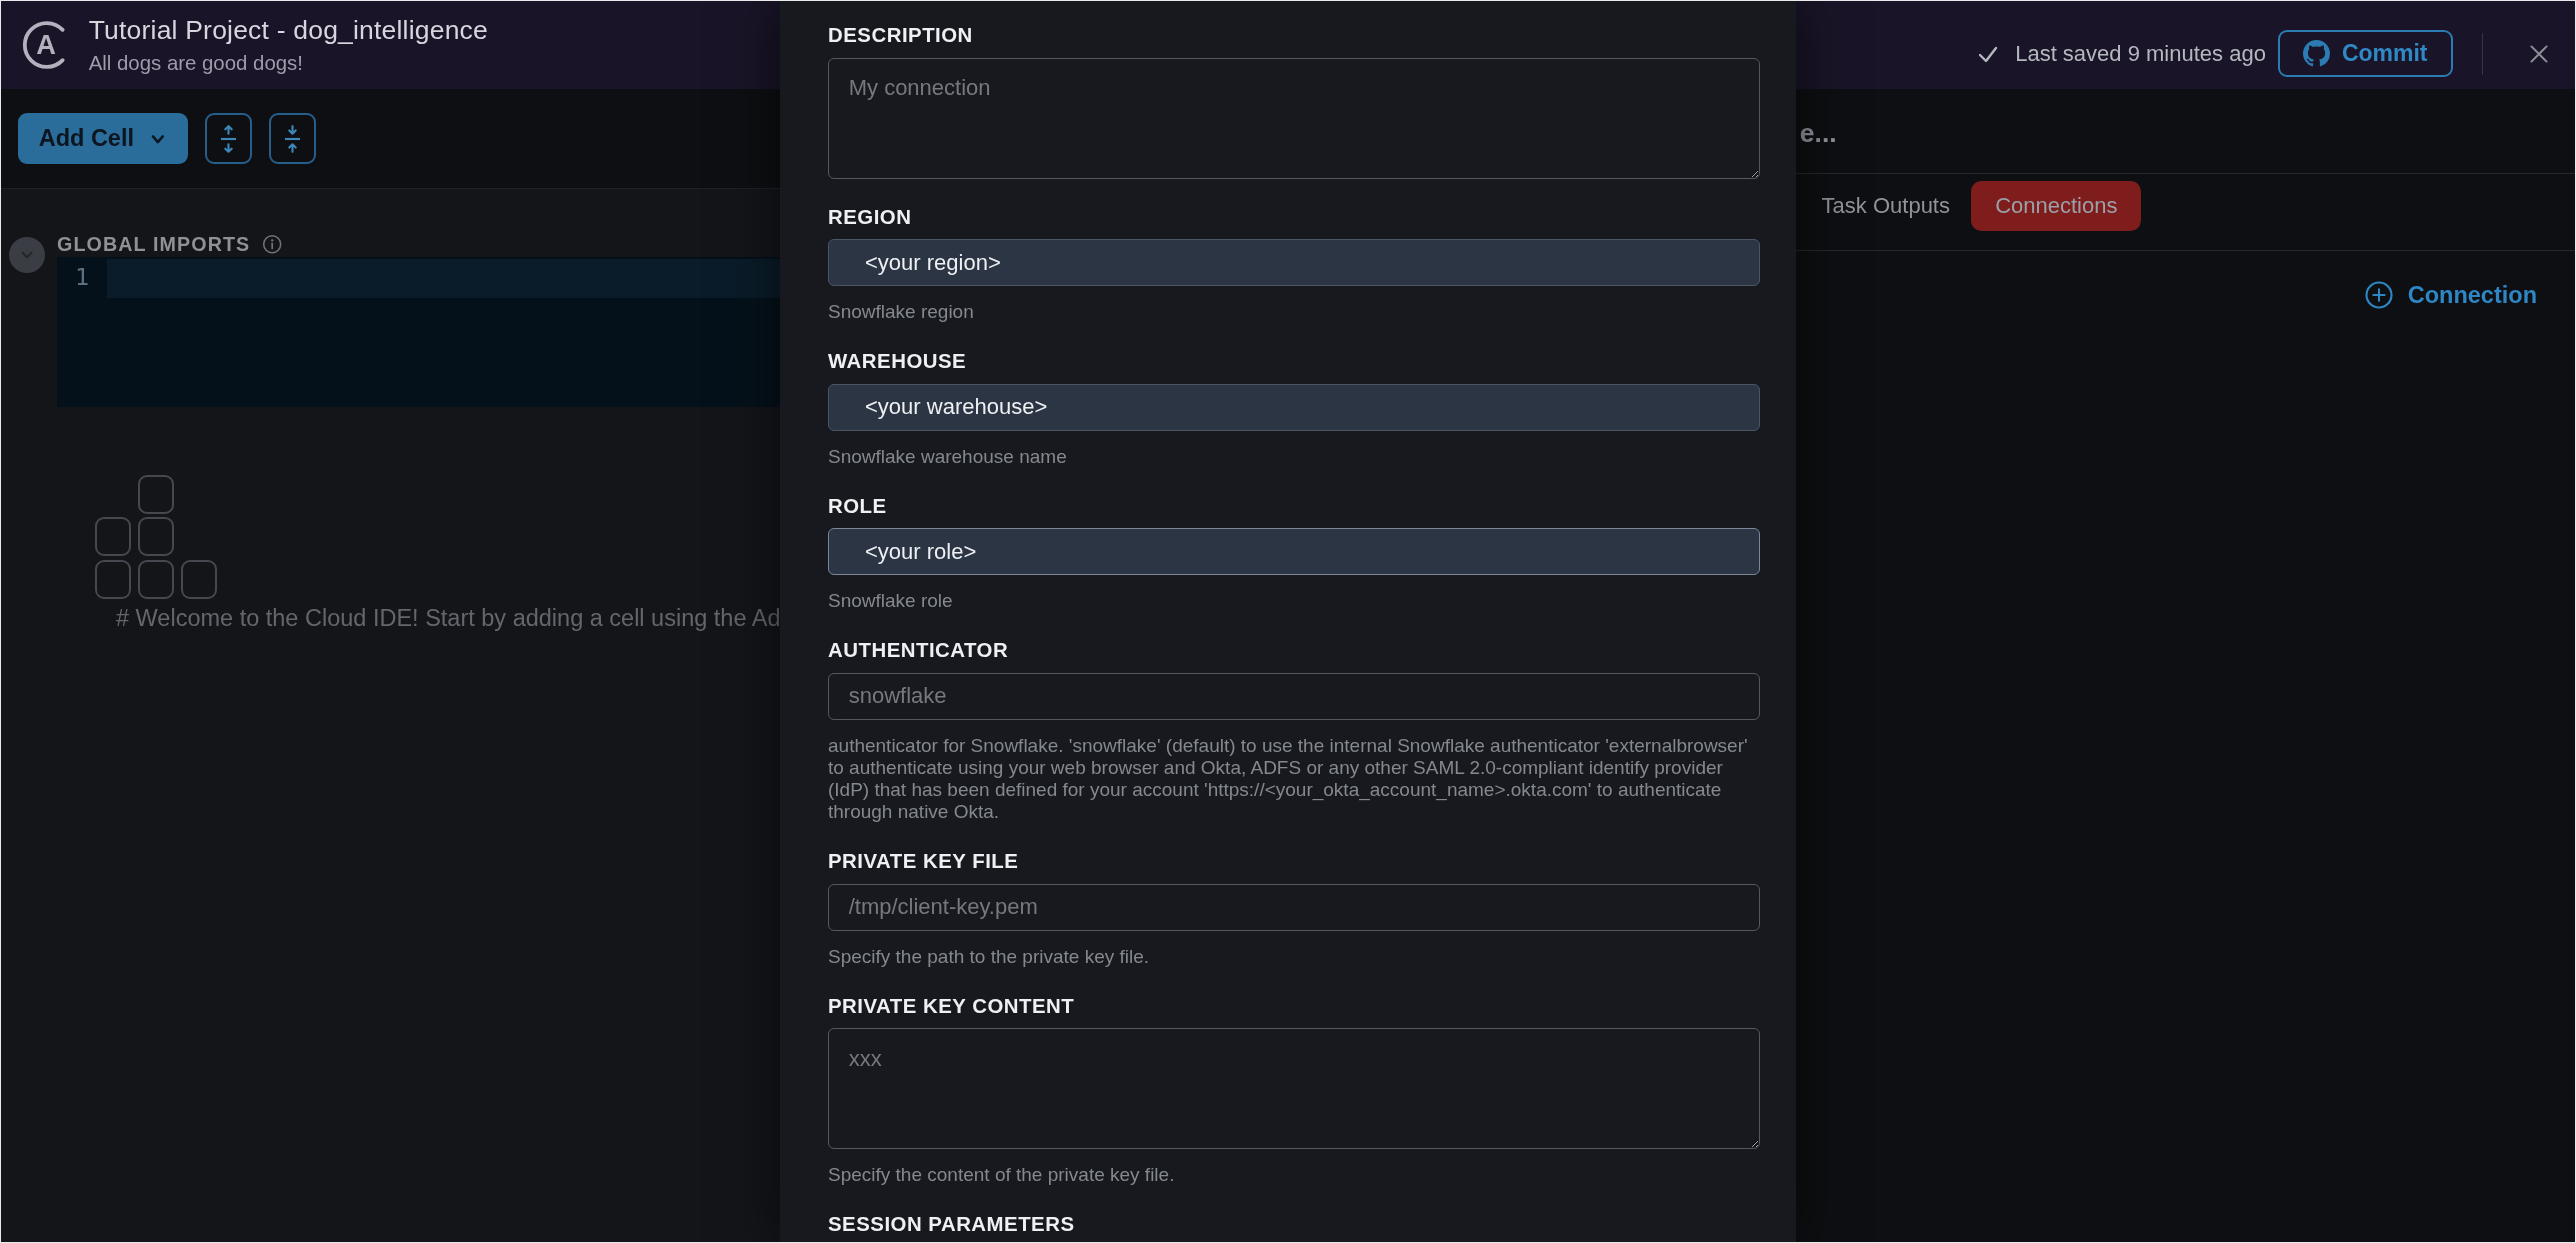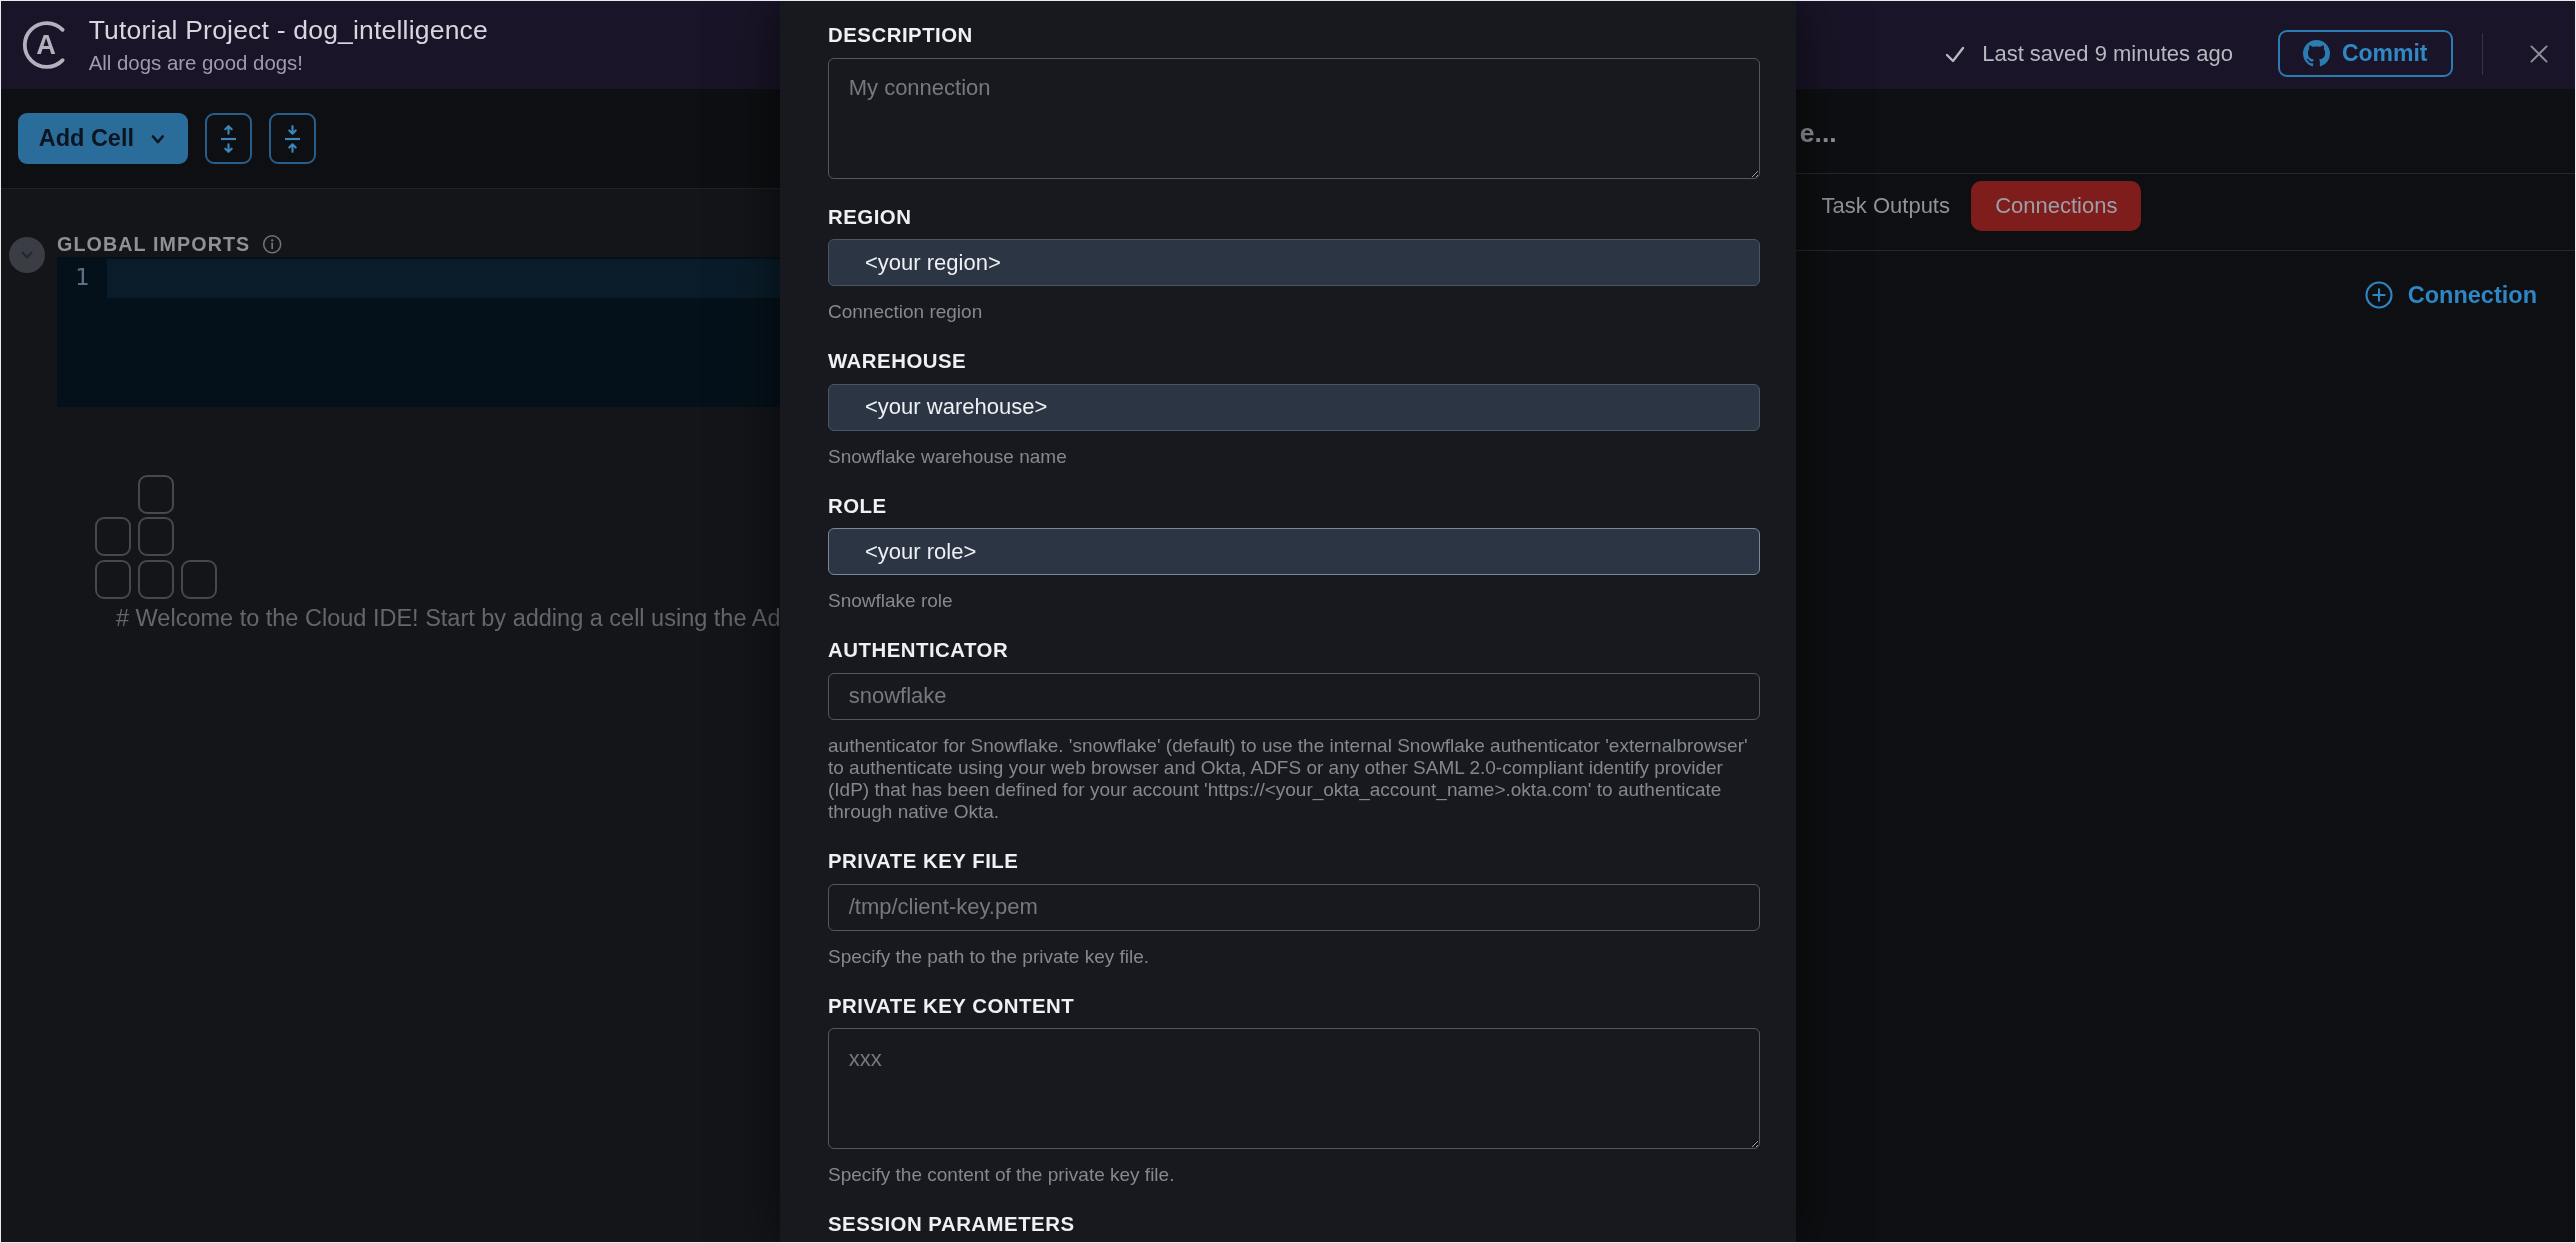--- a/index.html
+++ b/index.html
@@ -17,21 +17,21 @@
     background: #1a1428; z-index: 2;
     display: flex; align-items: center;
   }
   .logo { margin-left: 19.7px; width: 50px; height: 50px; flex: 0 0 auto; }
   .header-titles { margin-left: 18px; }
   .page-title { font-size: 26.5px; font-weight: 400; color: #d8d5de; letter-spacing: 0.2px; }
   .page-subtitle { font-size: 20.4px; color: #9f9bab; margin-top: 5.3px; }
   .header-right { position: absolute; right: 12px; top: 0; height: 105px; display: flex; align-items: center; }
   .saved-group { display: flex; align-items: center; gap: 15px; color: #b4b8bf; font-size: 22px; }
   .commit-btn {
-    margin-left: 45px; height: 47px; padding: 4px 23px;
+    margin-left: 12px; height: 47px; padding: 4px 23px;
     display: flex; align-items: center; gap: 12px;
     border: 2.3px solid #2a7cb2; border-radius: 9px;
     color: #3089c5; font-size: 23px; font-weight: 700;
     background: transparent; cursor: pointer;
   }
   .hdr-divider { width: 1.5px; height: 42px; background: #34363e; margin: 0 29px; }
   .close-x { width: 53px; height: 53px; display: flex; align-items: center; justify-content: center; }
 
   
   .left-panel { position: absolute; left: 0; top: 88px; width: 1795px; bottom: 0; background: #141519; }
@@ -231,21 +231,21 @@
   </div>
 </div>
 
 <div class="modal">
 
   <div class="f-label first">DESCRIPTION</div>
   <textarea class="f-textarea f-control" placeholder="My connection" style=""></textarea>
 
   <div class="f-label">REGION</div>
   <input class="f-input filled f-control" value="&lt;your region&gt;" style="">
-  <div class="f-helper">Connection region</div>
+  <div class="f-helper">Snowflake region</div>
 
   <div class="f-label">WAREHOUSE</div>
   <input class="f-input filled f-control" value="&lt;your warehouse&gt;" style="">
   <div class="f-helper">Snowflake warehouse name</div>
 
   <div class="f-label">ROLE</div>
   <input class="f-input filled focused f-control" value="&lt;your role&gt;" style="">
   <div class="f-helper">Snowflake role</div>
 
   <div class="f-label">AUTHENTICATOR</div>

